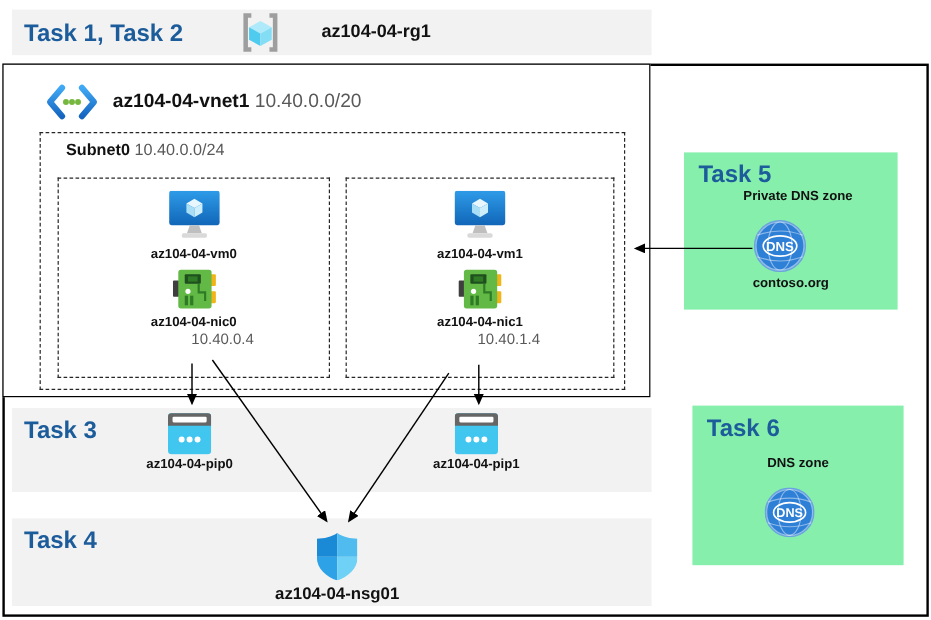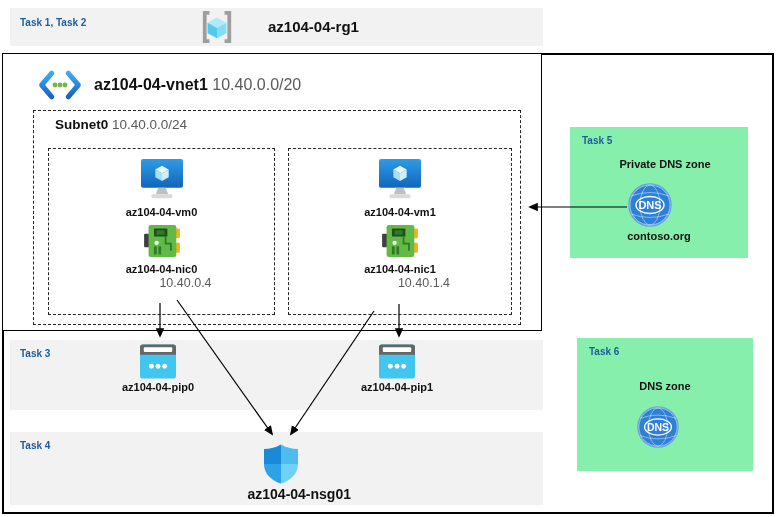--- a/index.html
+++ b/index.html
@@ -3,21 +3,21 @@
 <meta charset="utf-8">
 <style>
   html,body{margin:0;padding:0;background:#fff;}
   #canvas{
     position:relative;width:776px;height:517px;background:#fff;
     font-family:"Liberation Sans",sans-serif;color:#111;overflow:hidden;
   }
   .abs{position:absolute;}
   .frame{left:2px;top:53px;width:772px;height:461px;border:2px solid #000;box-sizing:border-box;background:#fff;}
   .band{background:#f2f2f2;}
-  .task-label{font-weight:bold;font-size:10px;color:#1c5c9b;white-space:nowrap;}
+  .task-label{font-weight:bold;font-size:20px;color:#1c5c9b;white-space:nowrap;}
   .gray-txt{color:#595959;font-weight:normal;}
   .vnet-box{left:2px;top:53px;width:540px;height:278px;border:1px solid #000;box-sizing:border-box;background:#fff;}
   .dashed{border:1px dashed #262626;box-sizing:border-box;}
   .outer-dashed{left:33px;top:110px;width:488px;height:215px;}
   .subnet-label{font-size:13.5px;top:117px;white-space:nowrap;}
   .inner-box{top:148px;height:167px;display:flex;flex-direction:column;align-items:center;}
   .vm-icon{margin-top:10px;}
   .res-label{margin-top:5px;font-weight:bold;font-size:11px;}
   .nic-icon{margin-top:6px;}
   .ip-label{margin-top:1px;font-size:12.5px;color:#595959;margin-left:48px;}
@@ -169,21 +169,21 @@
           <circle cx="19" cy="23" r="2.6" fill="#fff"></circle>
           <circle cx="26" cy="23" r="2.6" fill="#fff"></circle>
         </svg>
       </span>
       <span class="res-label">az104-04-pip1</span>
     </div>
   </div>
 
   <div class="abs band" style="left:10px;top:432px;width:533px;height:73px;">
     <div class="abs task-label" style="left:10px;top:8px;">Task 4</div>
-    <div class="abs" style="left:201px;top:12px;width:140px;text-align:right;">
+    <div class="abs" style="left:201px;top:12px;width:140px;text-align:center;">
       <span>
         <svg class="center-svg" width="34" height="40" viewBox="0 0 36 42">
           <defs>
             <clipPath id="shieldclip">
               <path d="M18,0 C23,3.5 29.5,5 36,5 L36,21 C36,32 27.5,38.5 18,42 C8.5,38.5 0,32 0,21 L0,5 C6.5,5 13,3.5 18,0 Z"></path>
             </clipPath>
           </defs>
           <g clip-path="url(#shieldclip)">
             <rect x="0" y="0" width="18" height="21" fill="#1a89d6"></rect>
             <rect x="18" y="0" width="18" height="21" fill="#4fbbef"></rect>

